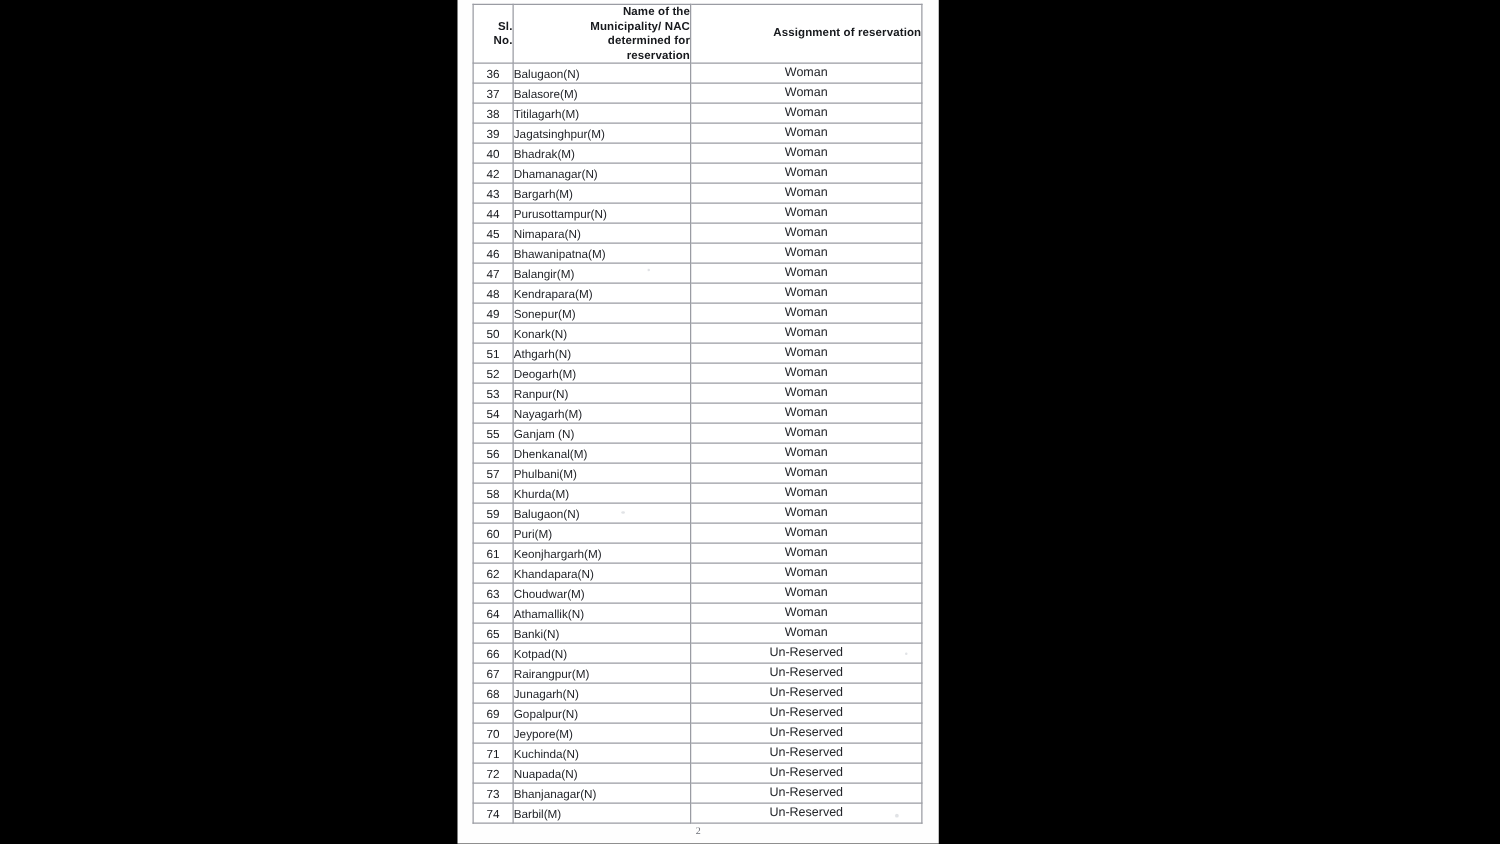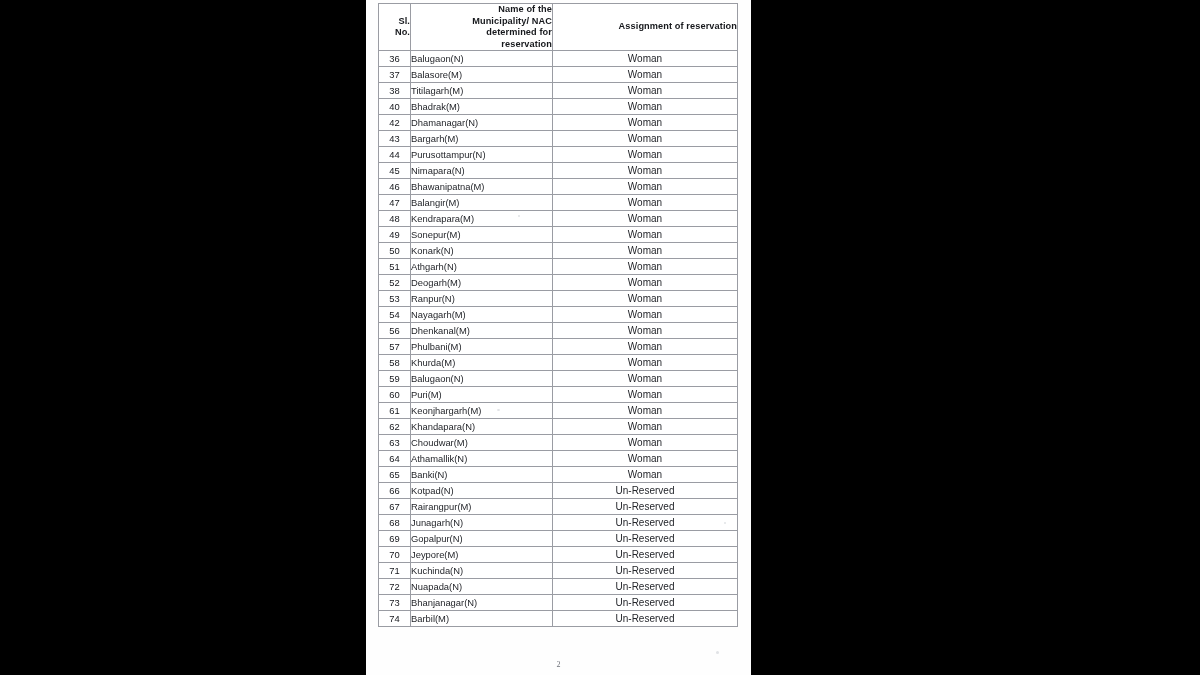--- a/index.html
+++ b/index.html
@@ -140,20 +140,25 @@
             <td class="cell-sl">37</td>
             <td class="cell-name">Balasore(M)</td>
             <td class="cell-assign">Woman</td>
           </tr>
           <tr>
             <td class="cell-sl">38</td>
             <td class="cell-name">Titilagarh(M)</td>
             <td class="cell-assign">Woman</td>
           </tr>
           <tr>
+            <td class="cell-sl">39</td>
+            <td class="cell-name">Jagatsinghpur(M)</td>
+            <td class="cell-assign">Woman</td>
+          </tr>
+          <tr>
             <td class="cell-sl">40</td>
             <td class="cell-name">Bhadrak(M)</td>
             <td class="cell-assign">Woman</td>
           </tr>
           <tr>
             <td class="cell-sl">42</td>
             <td class="cell-name">Dhamanagar(N)</td>
             <td class="cell-assign">Woman</td>
           </tr>
           <tr>
@@ -207,20 +212,25 @@
             <td class="cell-assign">Woman</td>
           </tr>
           <tr>
             <td class="cell-sl">53</td>
             <td class="cell-name">Ranpur(N)</td>
             <td class="cell-assign">Woman</td>
           </tr>
           <tr>
             <td class="cell-sl">54</td>
             <td class="cell-name">Nayagarh(M)</td>
+            <td class="cell-assign">Woman</td>
+          </tr>
+          <tr>
+            <td class="cell-sl">55</td>
+            <td class="cell-name">Ganjam (N)</td>
             <td class="cell-assign">Woman</td>
           </tr>
           <tr>
             <td class="cell-sl">56</td>
             <td class="cell-name">Dhenkanal(M)</td>
             <td class="cell-assign">Woman</td>
           </tr>
           <tr>
             <td class="cell-sl">57</td>
             <td class="cell-name">Phulbani(M)</td>

